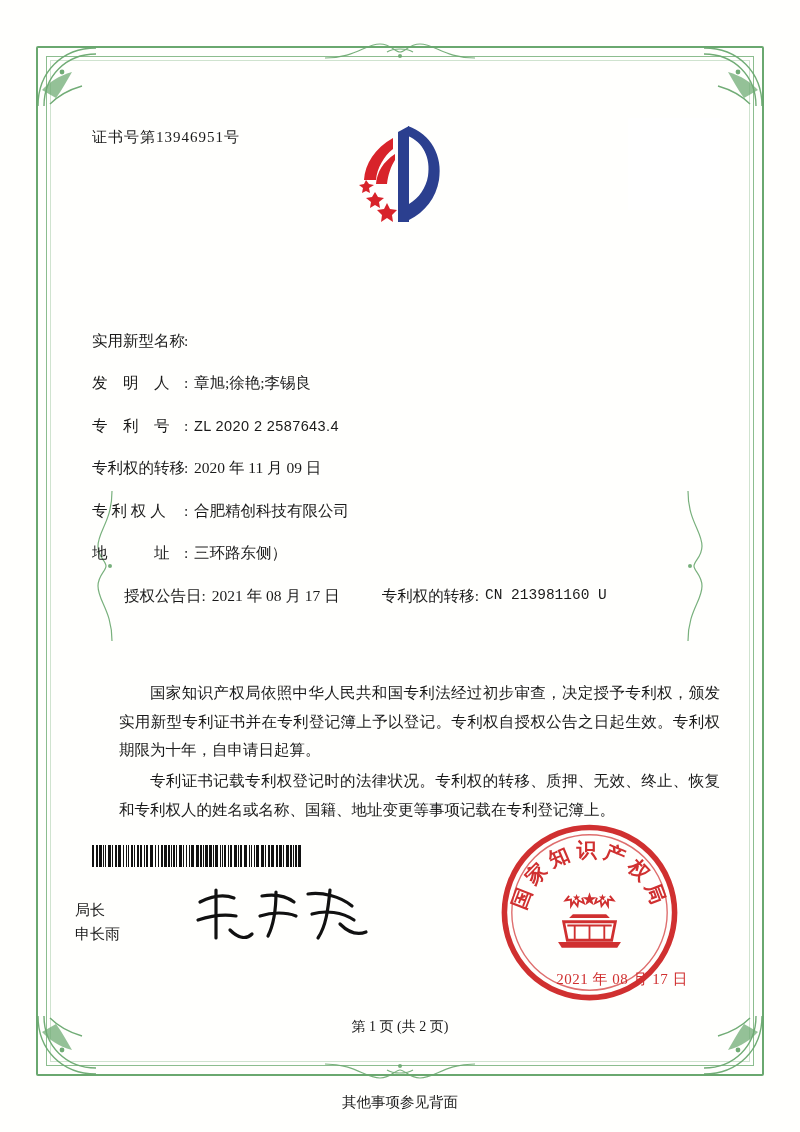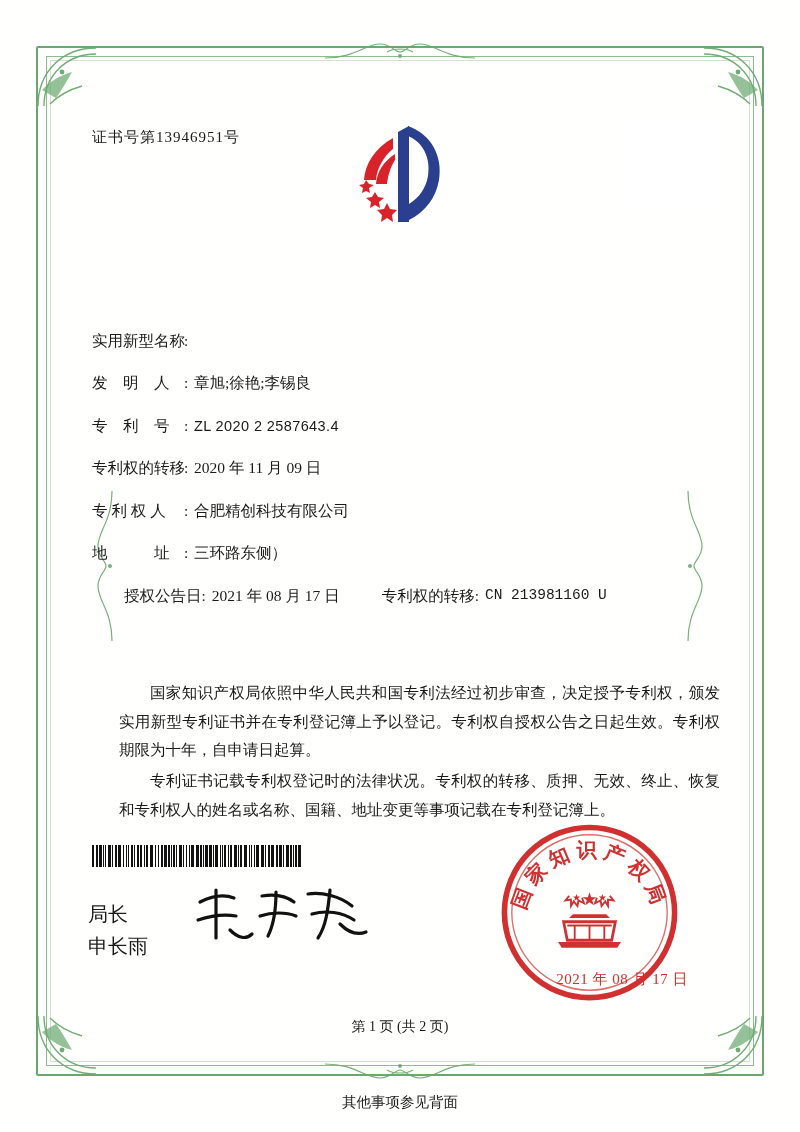--- a/index.html
+++ b/index.html
@@ -182,23 +182,23 @@
     width: 210px;
     height: 22px;
     display: flex;
     align-items: stretch;
     overflow: hidden;
   }
   .barcode i { display:block; background:#111; }
 
   .signature-block {
     position: absolute;
-    left: 18px;
+    left: 5px;
     top: 818px;
-    font-size: 20px;
+    font-size: 15px;
     line-height: 1.6;
   }
   .sig-image {
     position: absolute;
     left: 120px;
     top: 800px;
     width: 190px;
     height: 70px;
   }
   .sig-image svg { width:100%; height:100%; display:block; }

